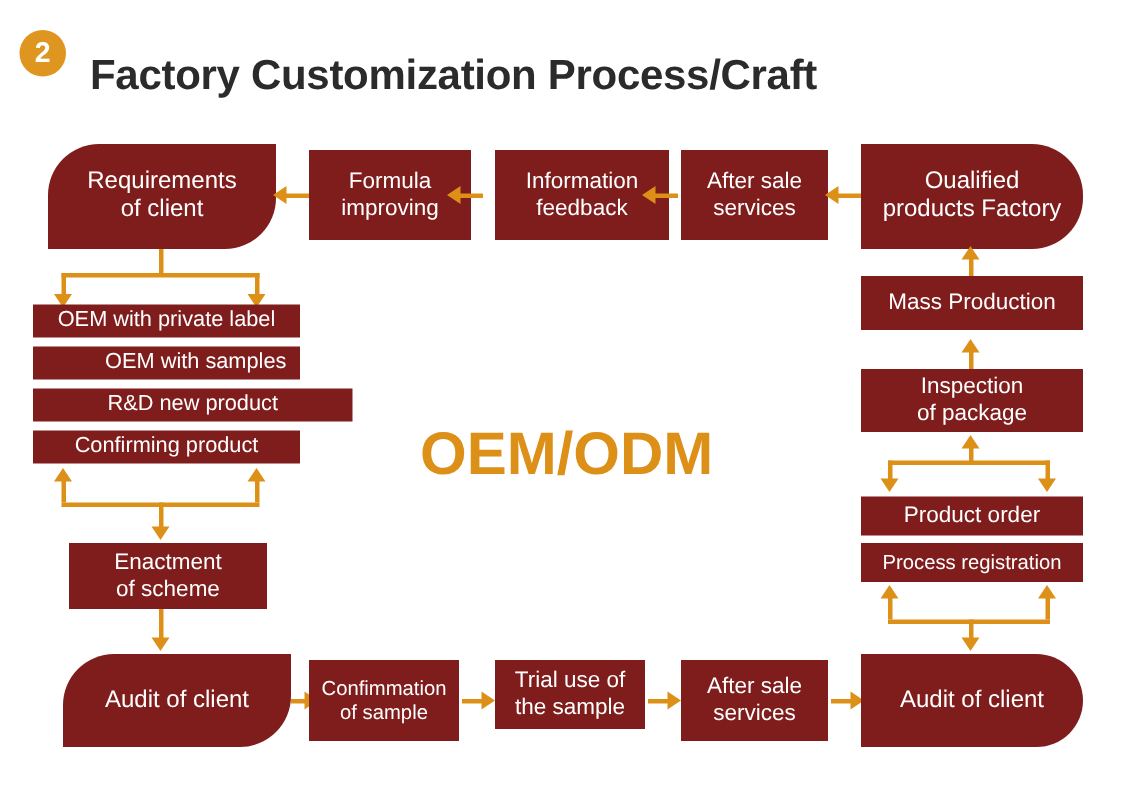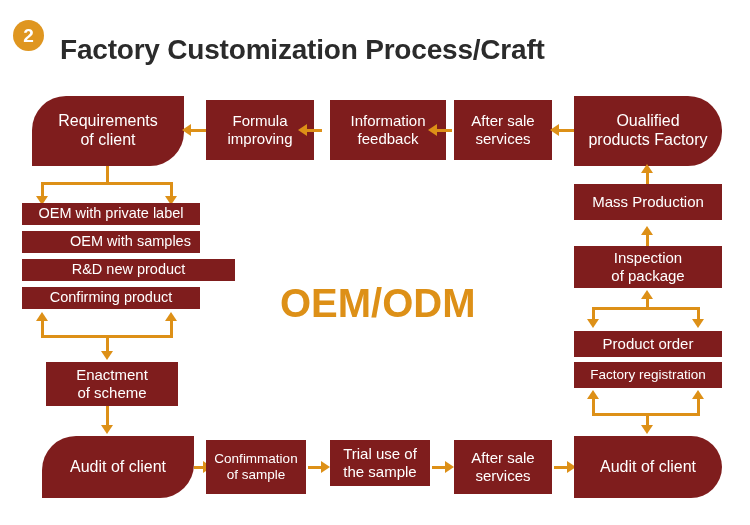--- a/index.html
+++ b/index.html
@@ -203,21 +203,21 @@
   <div class="conn v" style="left:646px; top:298px; height:12px;"></div>
   <div class="arrow up" style="left:641px; top:290px;"></div>
   <div class="conn h" style="left:592px; top:307px; width:108px;"></div>
   <div class="conn v" style="left:592px; top:307px; height:14px;"></div>
   <div class="conn v" style="left:697px; top:307px; height:14px;"></div>
   <div class="arrow down" style="left:587px; top:319px;"></div>
   <div class="arrow down" style="left:692px; top:319px;"></div>
 
   <div class="node" style="left:574px; top:331px; width:148px; height:26px;">Product order</div>
 
-  <div class="node small" style="left:574px; top:362px; width:148px; height:26px;">Factory registration</div>
+  <div class="node small" style="left:574px; top:362px; width:148px; height:26px;">Process registration</div>
 
   <div class="arrow up" style="left:587px; top:390px;"></div>
   <div class="arrow up" style="left:692px; top:390px;"></div>
   <div class="conn v" style="left:592px; top:398px; height:15px;"></div>
   <div class="conn v" style="left:697px; top:398px; height:15px;"></div>
   <div class="conn h" style="left:592px; top:413px; width:108px;"></div>
   <div class="conn v" style="left:646px; top:413px; height:14px;"></div>
   <div class="arrow down" style="left:641px; top:425px;"></div>
 
   <div class="node big rounded-tl-br" style="left:42px; top:436px; width:152px; height:62px;">Audit of client</div>

